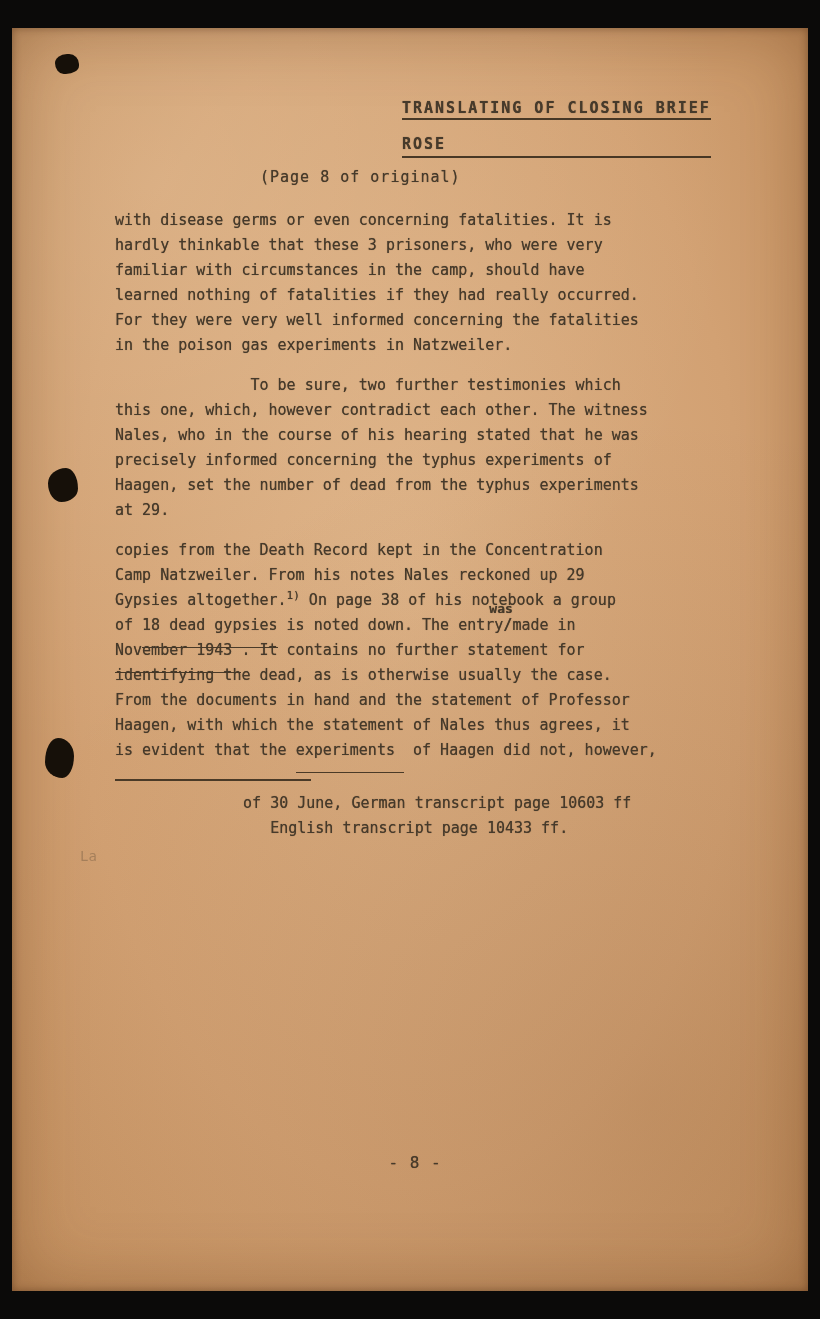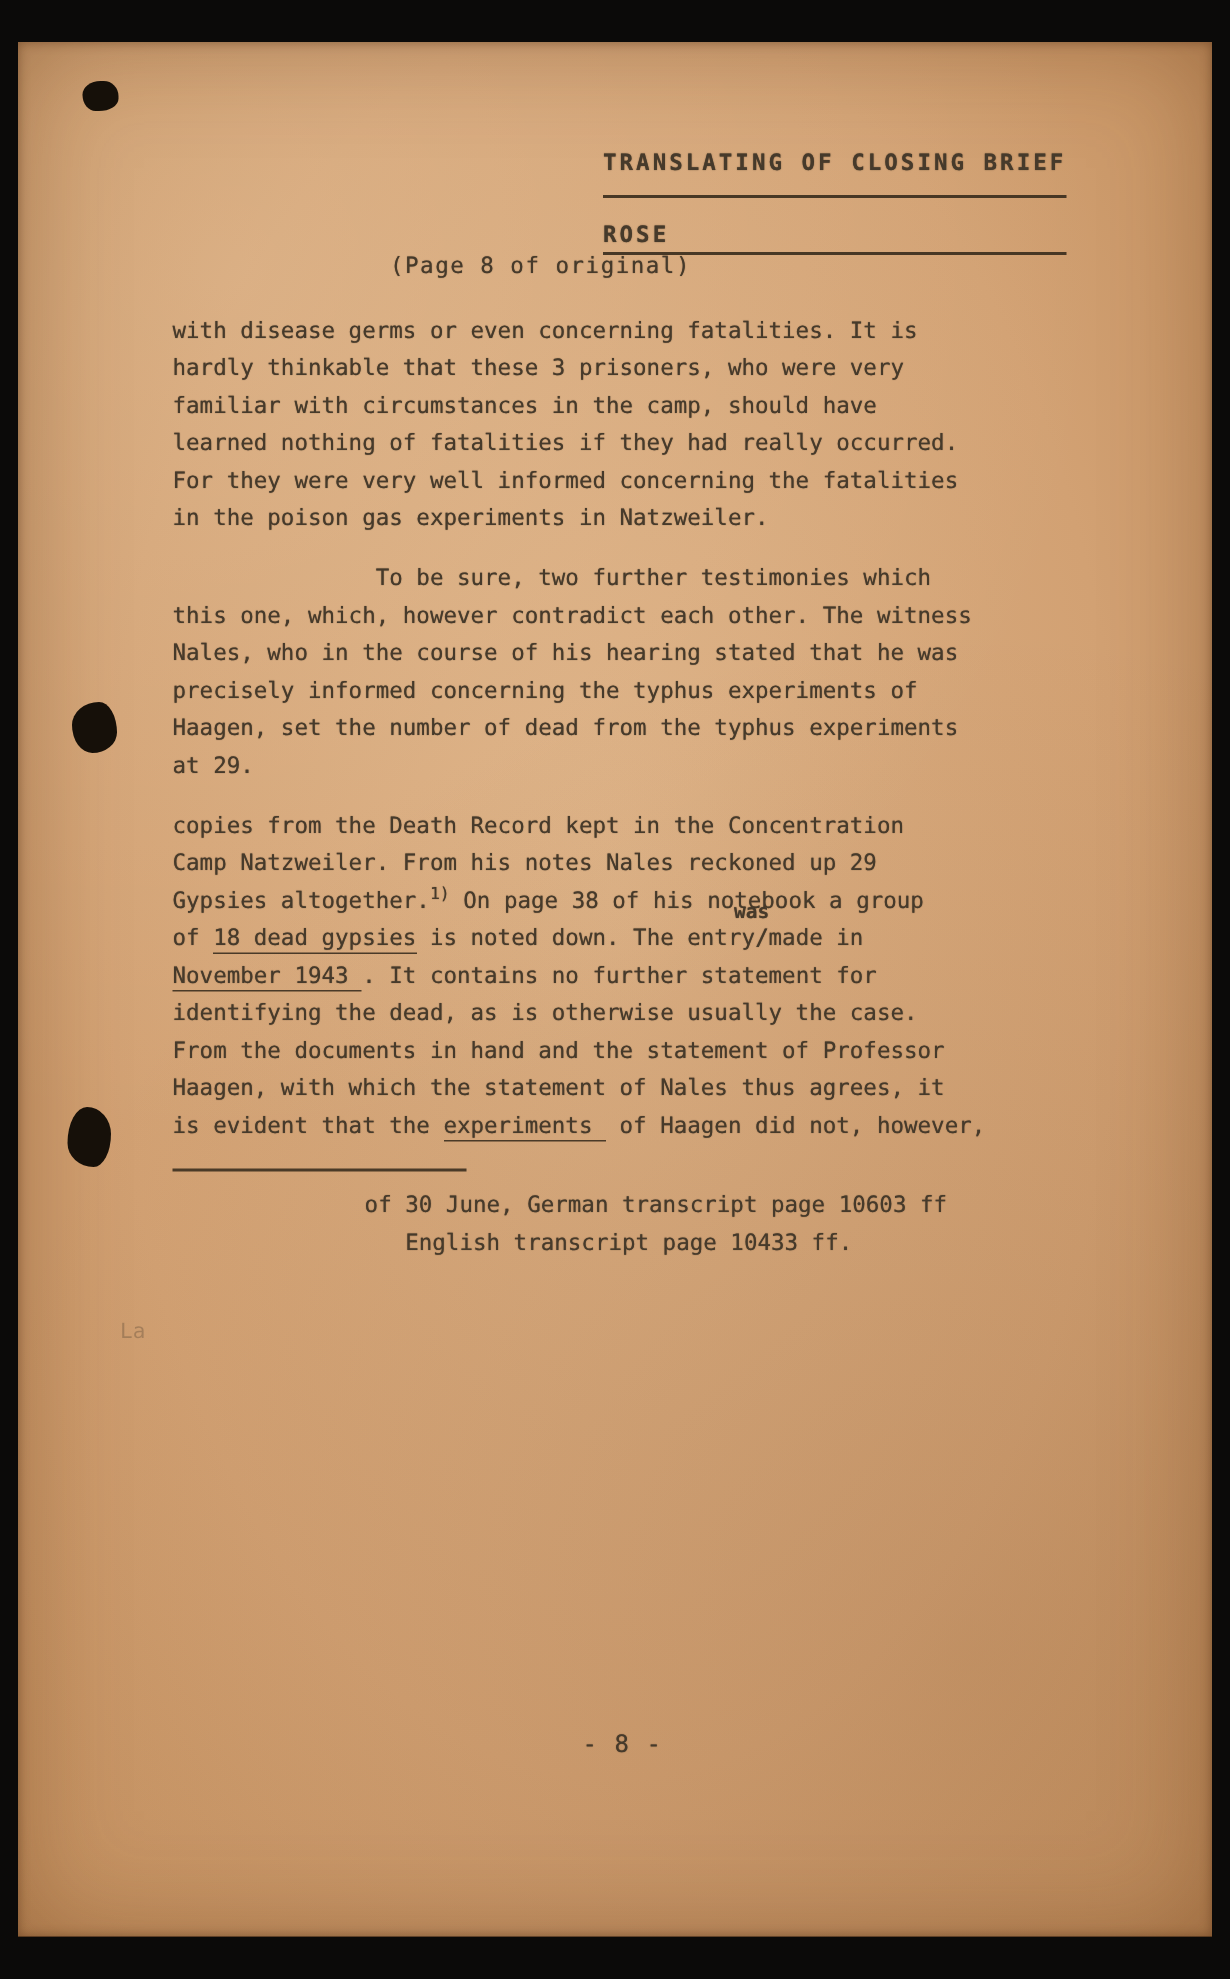--- a/index.html
+++ b/index.html
@@ -32,39 +32,39 @@
       inset 0 0 70px rgba(95,50,15,0.35),
       inset 0 0 8px rgba(60,30,10,0.45);
   }
   .typeline{
     white-space:pre;
     font:15px/25px "DejaVu Sans Mono", monospace;
     color:var(--ink);
     text-shadow:0 0 0.7px rgba(58,45,30,0.75);
   }
   .para{margin-bottom:15px;}
-  .u{border-bottom:1.5px solid rgba(62,49,33,0.92);padding-bottom:1px;}
+  .u{border-bottom:1.5px solid rgba(62,49,33,0.92);padding-bottom:13px;}
   sup{font-size:11px;line-height:0;vertical-align:6px;}
   .above-wrap{position:relative;font-weight:bold;}
   .above{
     position:absolute;
     left:-14px;bottom:13px;
     font-size:13px;
     color:var(--ink);
   }
   .header-block{
     position:absolute;
     top:70px;left:390px;
     font-weight:bold;
     letter-spacing:2px;
     color:var(--ink);
     font-size:15px;line-height:20px;
     text-shadow:0 0 0.8px rgba(50,38,24,0.8);
   }
-  .header-line1{display:inline-block;border-bottom:2px solid rgba(55,43,28,0.9);padding-bottom:12px;}
+  .header-line1{display:inline-block;border-bottom:2px solid rgba(55,43,28,0.9);padding-bottom:0;}
   .header-line2{border-bottom:2px solid rgba(55,43,28,0.9);padding-bottom:2px;margin-top:14px;width:100%;}
   .page-ref{
     position:absolute;top:137px;left:248px;
     font-size:15px;letter-spacing:1px;color:var(--ink);
     text-shadow:0 0 0.7px rgba(58,45,30,0.75);
   }
   .body-col{
     position:absolute;top:180px;left:103px;width:630px;
   }
   .footnote-rule{
@@ -80,21 +80,21 @@
   }
   .ink-blot{
     position:absolute;
     background:#161009;
     filter:blur(0.4px);
   }
   .blot-top{left:43px;top:26px;width:24px;height:20px;border-radius:55% 45% 60% 40%/50% 55% 45% 60%;}
   .blot-mid{left:36px;top:440px;width:30px;height:34px;border-radius:60% 40% 55% 45%/45% 60% 40% 55%;}
   .blot-low{left:33px;top:710px;width:29px;height:40px;border-radius:45% 55% 40% 60%/60% 45% 55% 40%;}
   .stray-mark{
-    position:absolute;left:68px;top:852px;
+    position:absolute;left:68px;top:820px;
     font-size:14px;color:var(--ink);opacity:0.3;
     filter:blur(0.5px);
   }
 </style>
 </head>
 <body>
 
 <div class="scan-frame">
   <div class="paper">
 

